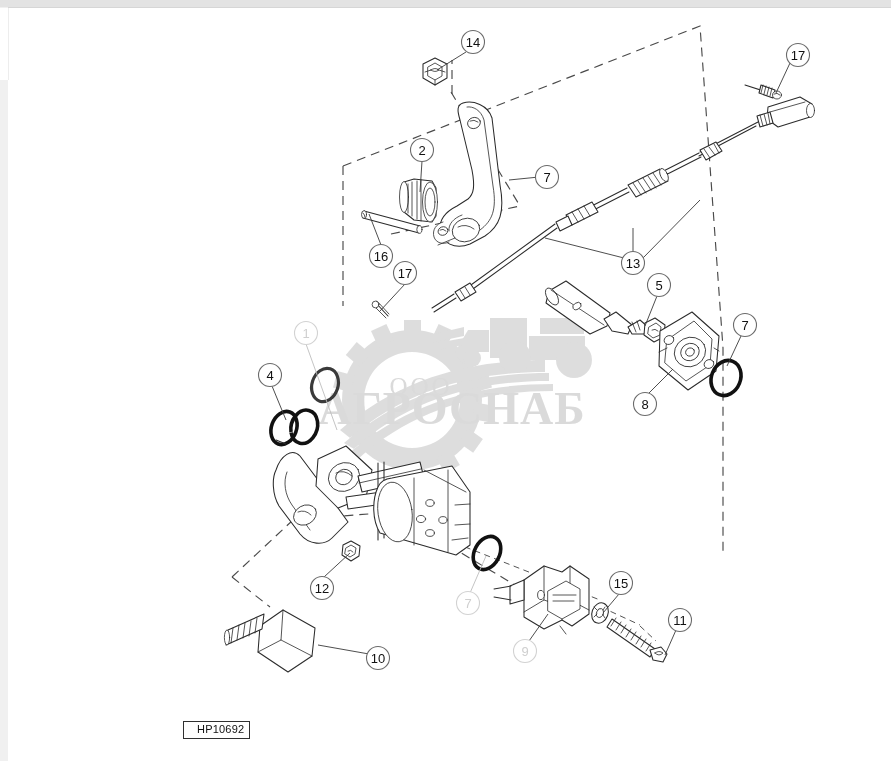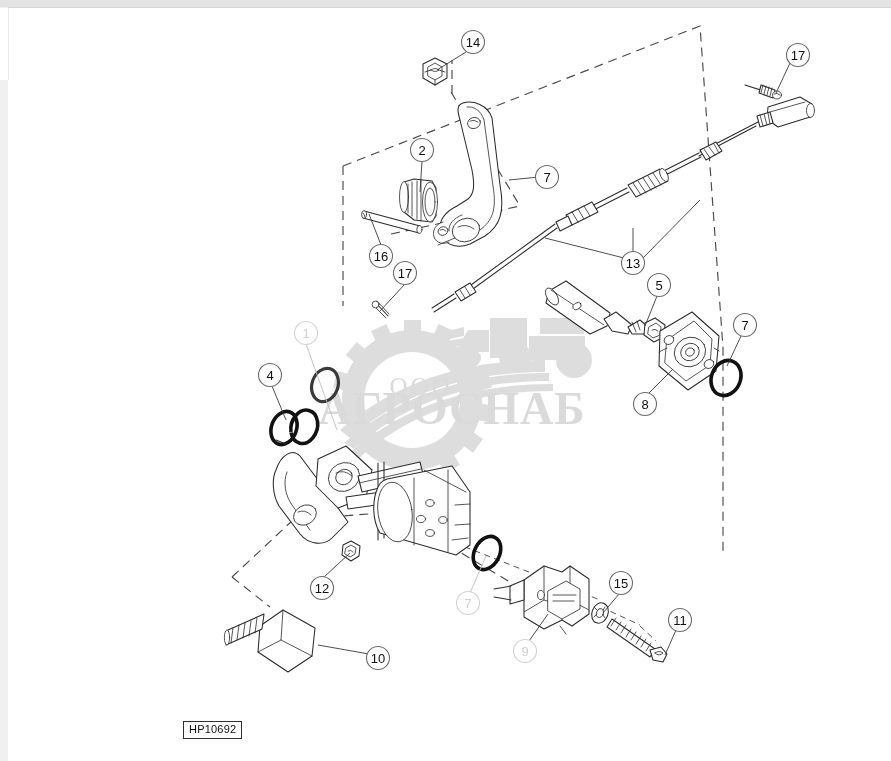--- a/index.html
+++ b/index.html
@@ -56,21 +56,21 @@
     width: 891px;
     height: 761px;
     display: block;
   }
   .partnum-box {
     position: absolute;
     left: 183px;
     top: 721px;
     border: 1px solid #303030;
     background: #ffffff;
-    padding: 1px 5px 2px 5px;
+    padding: 1px 5px 2px 13px;
     font-size: 11px;
     font-family: "Liberation Sans", sans-serif;
     color: #111111;
     letter-spacing: 0.2px;
     line-height: 13px;
     white-space: nowrap;
   }
 </style>
 </head>
 <body>

